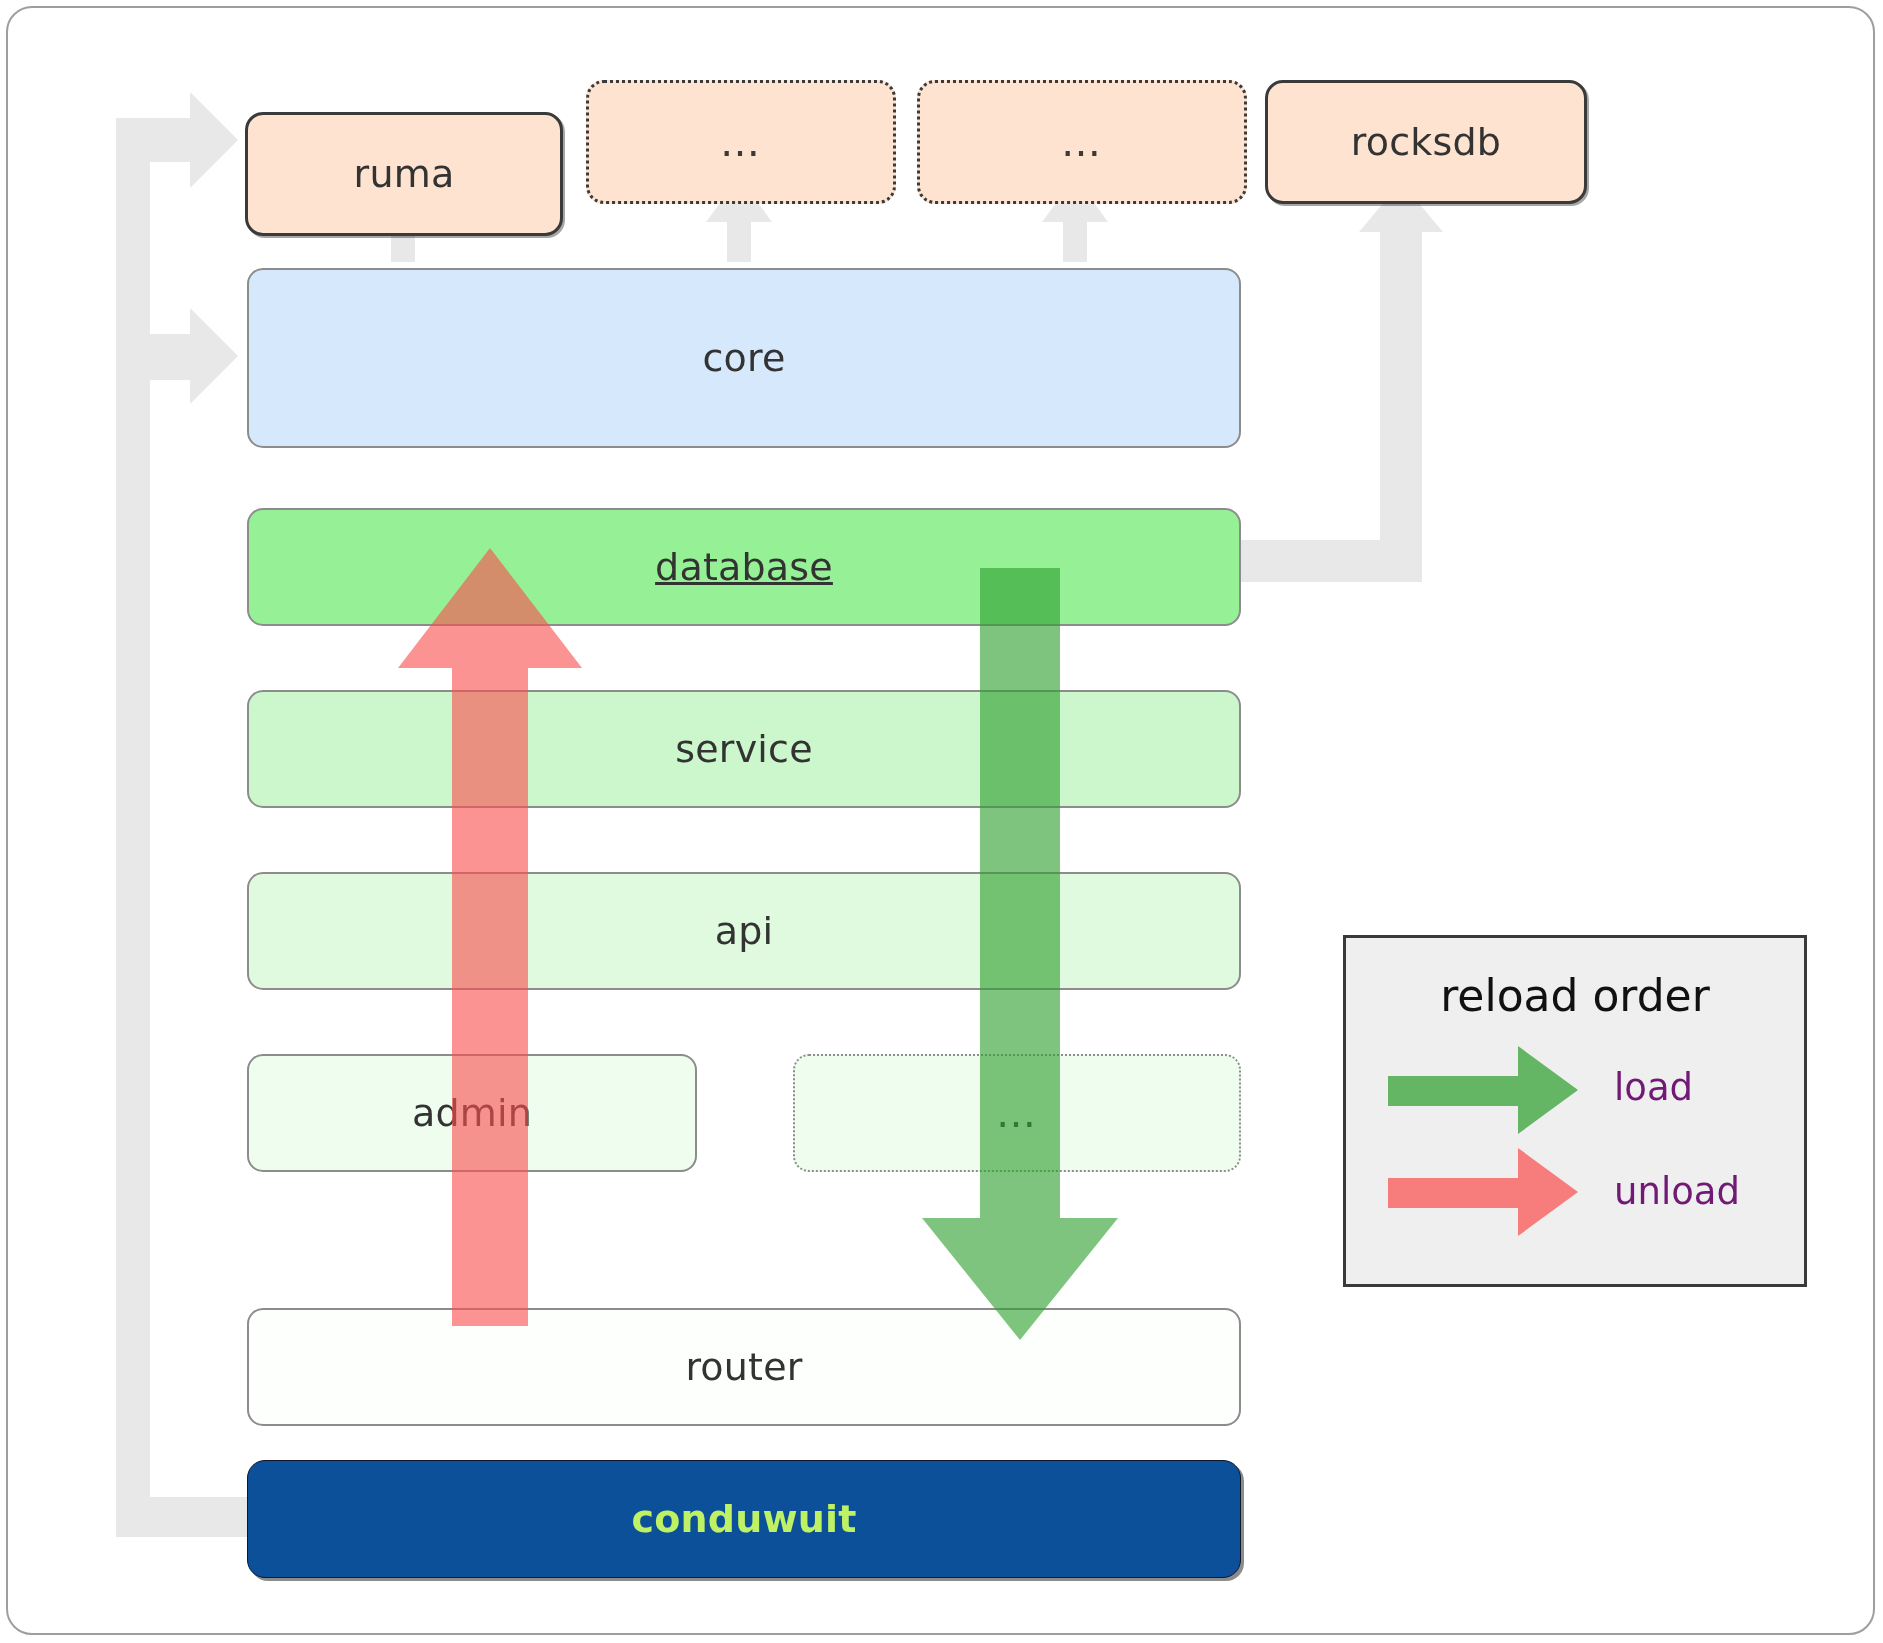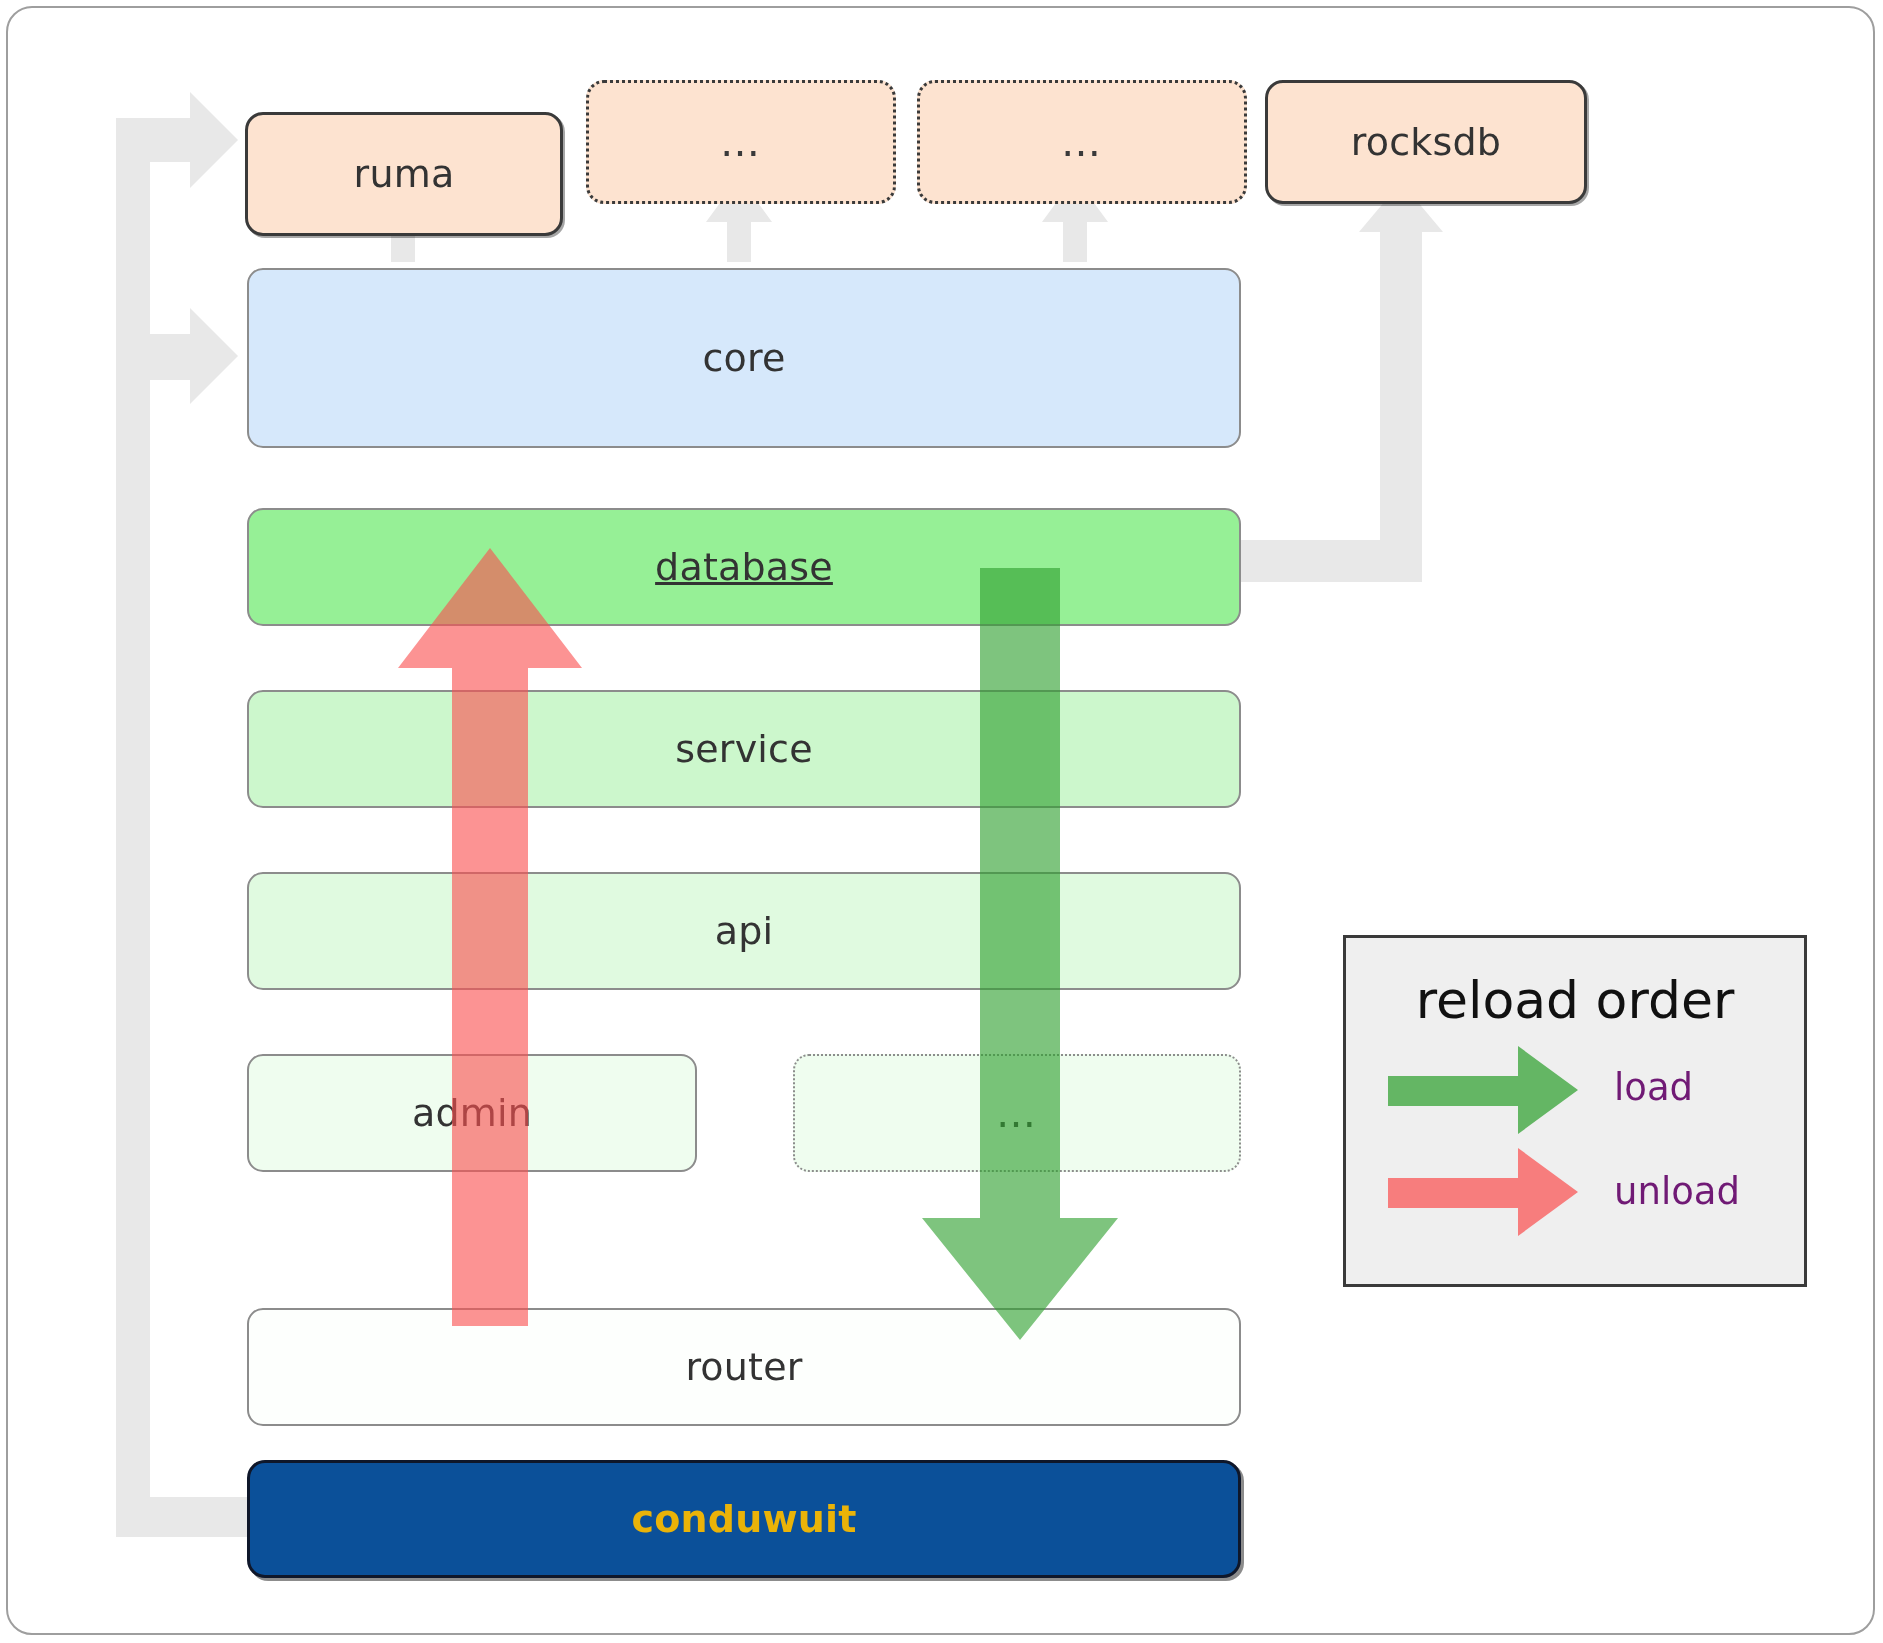--- a/index.html
+++ b/index.html
@@ -59,23 +59,23 @@
   }
   .node.layer {
     border: 2px solid #8c8c8c;
     border-radius: 16px;
   }
   .node.layer-dotted {
     border: 2px dotted #8c8c8c;
     border-radius: 16px;
   }
   .node.root {
-    border: 3px solid #0f172a;
+    border: 1px solid #0f172a;
     background: #0b5099;
-    color: #eab308;
+    color: #bef264;
     font-weight: bold;
     border-radius: 18px;
     box-shadow: 3px 3px 0 rgba(0,0,0,0.45);
   }
   .dots {
     font-size: 40px;
     line-height: 0.5;
     color: #3a3a3a;
     letter-spacing: 2px;
   }
@@ -84,21 +84,21 @@
     box-sizing: border-box;
     background: #efefef;
     border: 3px solid #3a3a3a;
   }
   .legend-title {
     position: absolute;
     left: 0;
     top: 32px;
     width: 100%;
     text-align: center;
-    font-size: 52px;
+    font-size: 44px;
     color: #111111;
   }
   .legend-label {
     position: absolute;
     font-size: 37px;
     color: #701a75;
   }
 </style>
 </head>
 <body>

